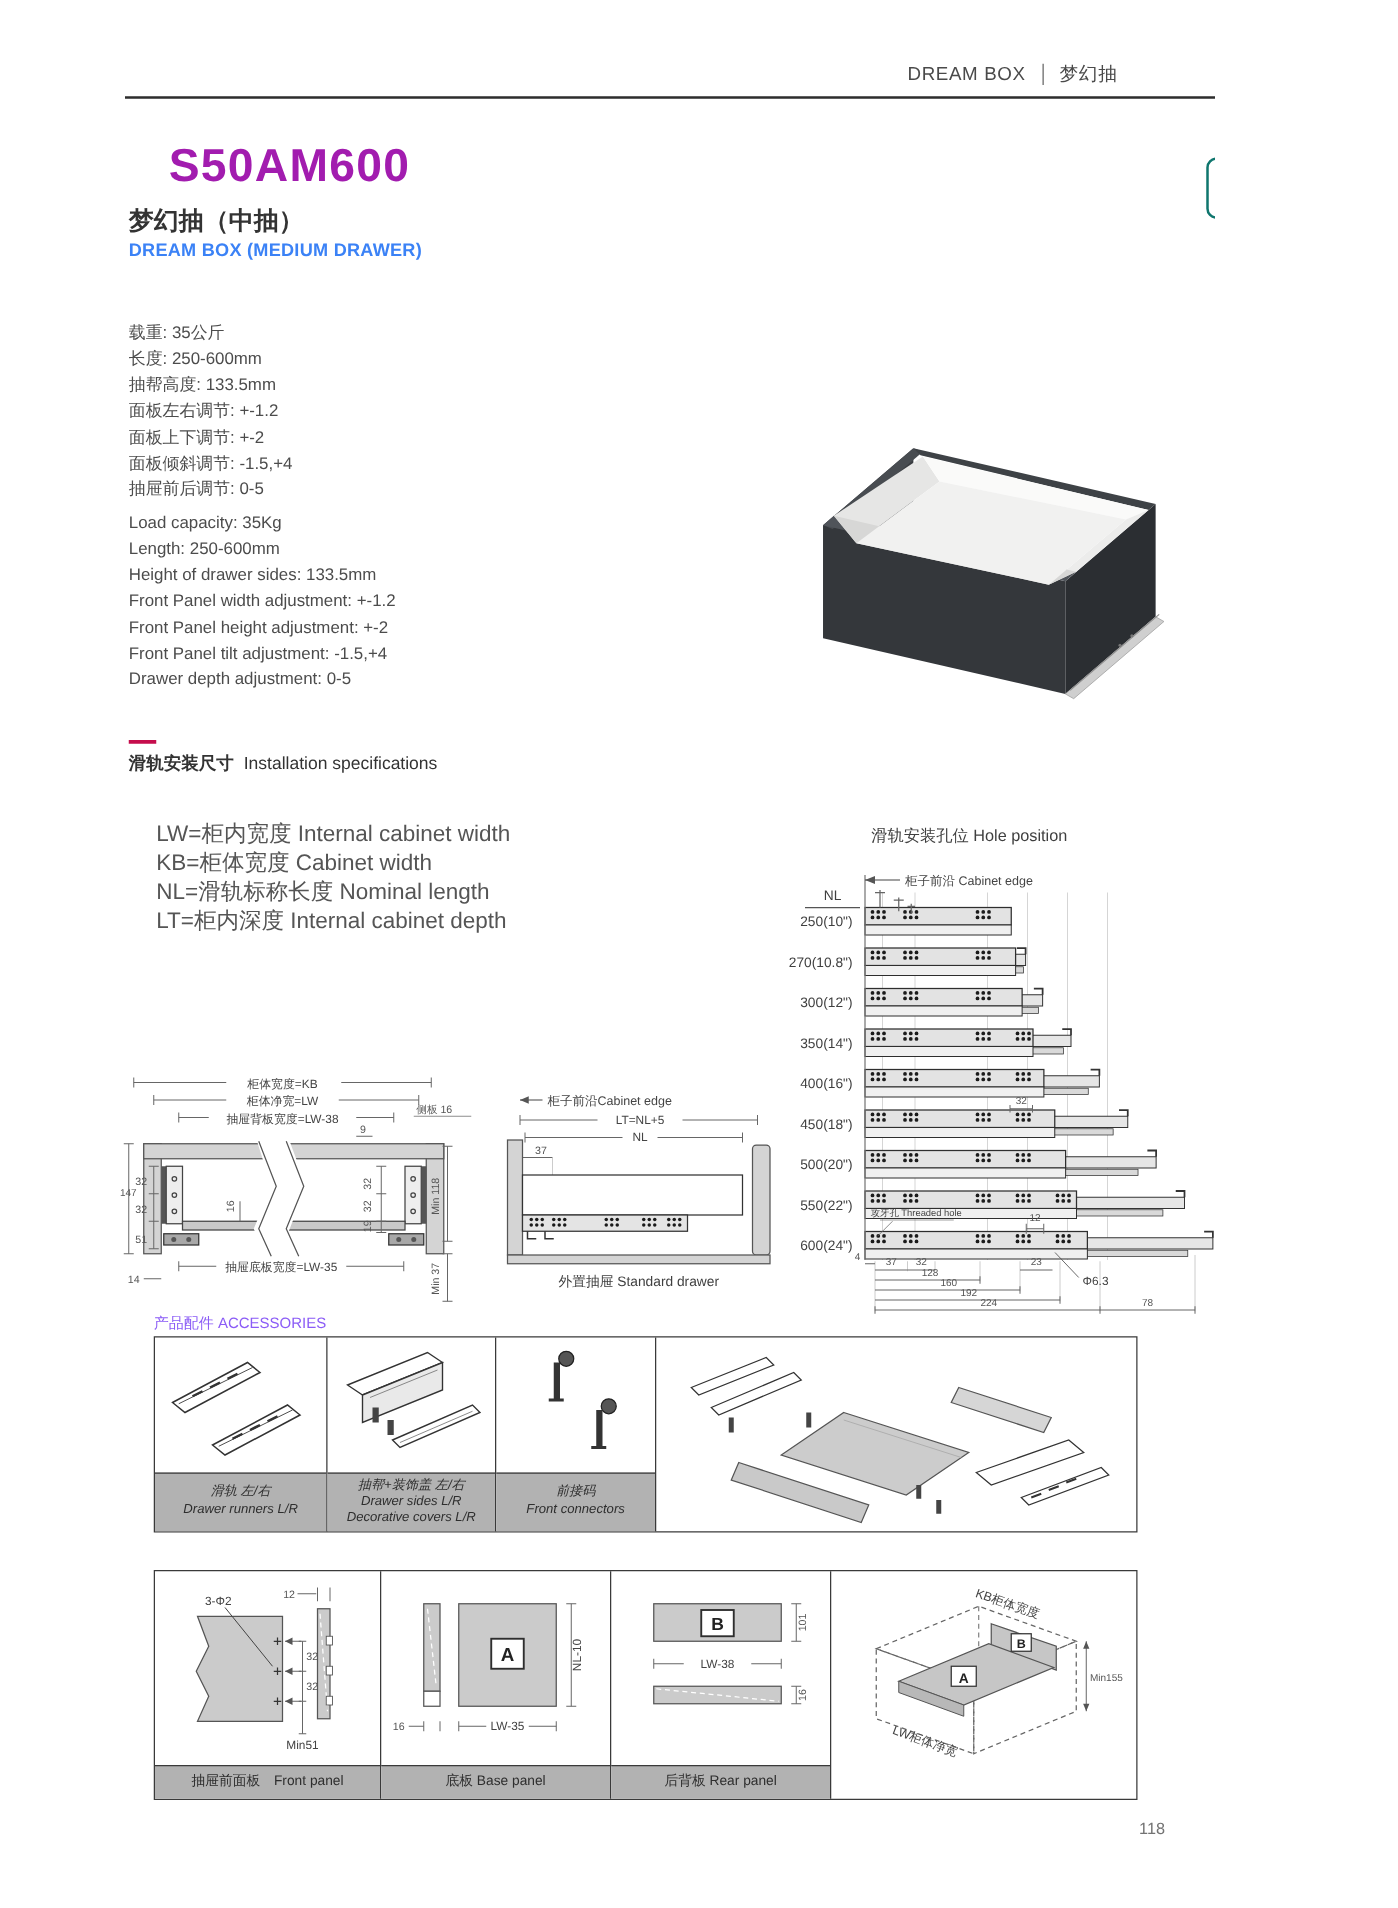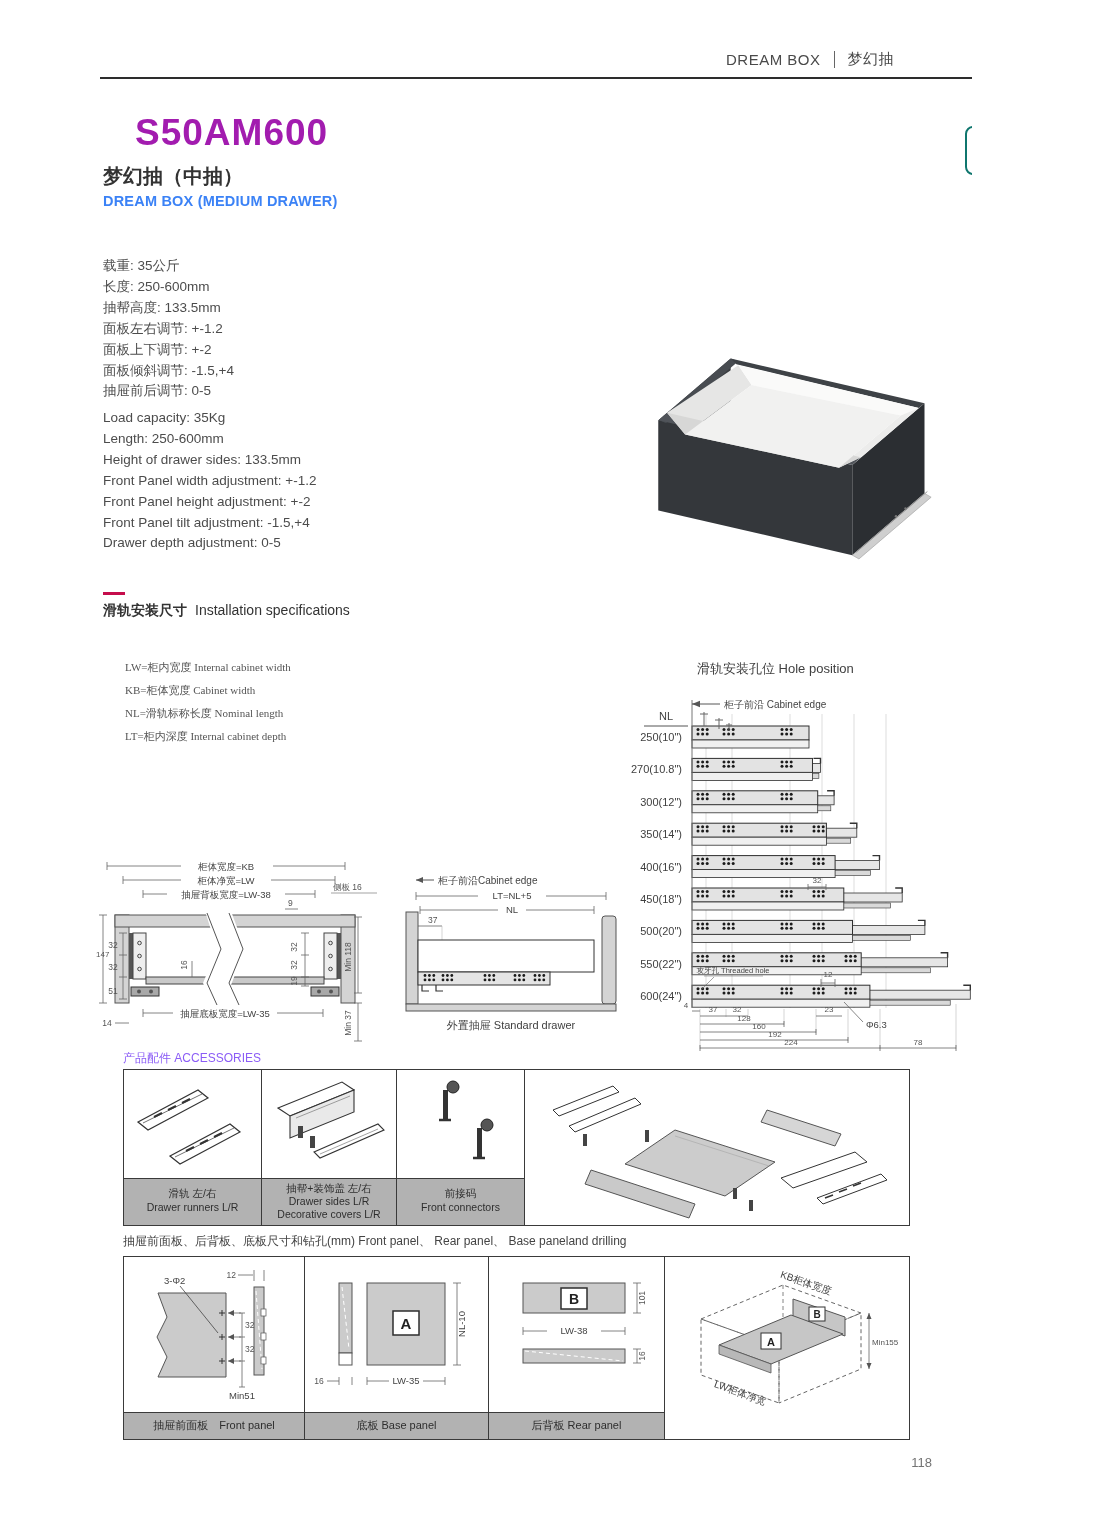--- a/index.html
+++ b/index.html
@@ -10,29 +10,29 @@
   .hdr .vbar{width:1px;height:17px;background:#666;}
   .rule{top:77px;left:100px;width:940px;height:2px;background:#2d2d2d;}
   .model{left:103px;top:112px;font-size:37px;font-weight:bold;color:#a21caf;letter-spacing:1px;margin-left:32px;}
   .namecn{left:103px;top:163px;font-size:20px;font-weight:bold;color:#333;}
   .nameen{left:103px;top:193px;font-size:14.5px;font-weight:bold;color:#3b82f6;letter-spacing:.2px;}
   .badge{left:965px;top:126px;width:76px;height:49px;border:2px solid #0f766e;border-radius:8px;box-sizing:border-box;}
   .speclist{left:103px;line-height:20.9px;font-size:13.5px;color:#4c4c4c;}
   .sec-dash{left:103px;top:592px;width:22px;height:3px;background:#C50D4C;}
   .sec-title{left:103px;top:602px;font-size:14px;color:#333;}
   .sec-title b{margin-right:8px;}
-  .legend{left:125px;top:656px;line-height:23px;font-size:11px;color:#555;font-family:Liberation Serif, serif;}
+  .legend{left:125px;top:656px;line-height:23px;font-size:18px;color:#555;}
   .holetitle{left:697px;top:660px;font-size:13px;color:#3f3f3f;}
   .acc-title{left:123px;top:1050px;font-size:12px;color:#8b5cf6;}
   .acc-table{left:123px;top:1069px;width:787px;height:157px;border:1.5px solid #3a3a3a;box-sizing:border-box;}
   .acc-cell{position:absolute;top:0;height:100%;box-sizing:border-box;}
   .acc-cell + .acc-cell{border-left:1.5px solid #3a3a3a;}
   .cap{position:absolute;left:0;right:0;bottom:0;background:#b2b2b2;border-top:1.5px solid #3a3a3a;
        text-align:center;color:#2e2e2e;}
-  .acc-cap{height:47px;font-size:10.5px;line-height:13.5px;padding-top:8px;box-sizing:border-box;}
+  .acc-cap{height:47px;font-size:10.5px;line-height:13.5px;padding-top:8px;box-sizing:border-box;font-style:italic;}
   .acc-cap.three{padding-top:3px;line-height:13px;}
   .note-line{left:123px;top:1233px;font-size:12px;color:#444;}
   .pan-table{left:123px;top:1256px;width:787px;height:184px;border:1.5px solid #3a3a3a;box-sizing:border-box;}
   .pan-cap{height:26px;font-size:11px;line-height:25px;}
   .pagenum{right:40px;top:1455px;font-size:13px;color:#737373;margin-left:18px;}
   svg text{font-family:"Liberation Sans","DejaVu Sans",sans-serif;}
   .dl{stroke:#666;stroke-width:.8;}
   .dL{stroke:#444;stroke-width:.9;}
   .guide{stroke:#bbb;stroke-width:.6;}
   .t11{font-size:11px;fill:#3f3f3f;}
@@ -654,21 +654,20 @@
         <polygon points="66,100 170,134 164,148 60,114" fill="#c9c9c9" stroke="#555"></polygon>
         <polygon points="256,108 330,82 342,92 268,118" fill="#fff" stroke="#333"></polygon>
         <polygon points="292,128 356,104 362,110 298,134" fill="#fff" stroke="#333"></polygon>
         <path d="M300,128 l8,-3 M314,122 l8,-3 M328,116 l8,-3" stroke="#333" stroke-width="1.6"></path>
         <rect x="208" y="118" width="4" height="11" fill="#444"></rect>
         <rect x="224" y="130" width="4" height="11" fill="#444"></rect>
       </svg>
     </div>
   </div>
 
-  <div class="abs note-line">抽屉前面板、后背板、底板尺寸和钻孔(mm)  Front panel、 Rear panel、 Base paneland drilling</div>
 
   <div class="abs pan-table">
     <div class="acc-cell" style="left:0;width:180px">
       <svg width="178" height="155" viewBox="0 0 178 155">
         <path d="M34,36 H102 V120 H34 L43,100 L33,80 L43,60 Z" fill="#cbcbcb" stroke="#555"></path>
         <path d="M95,56 h6 M98,53 v6 M95,80 h6 M98,77 v6 M95,104 h6 M98,101 v6" stroke="#333" stroke-width="1"></path>
         <line x1="104" y1="56" x2="117" y2="56" class="dl"></line>
           <polygon points="104,56 110,53 110,59" fill="#555"></polygon>
         <line x1="104" y1="80" x2="117" y2="80" class="dl"></line>
           <polygon points="104,80 110,77 110,83" fill="#555"></polygon>

